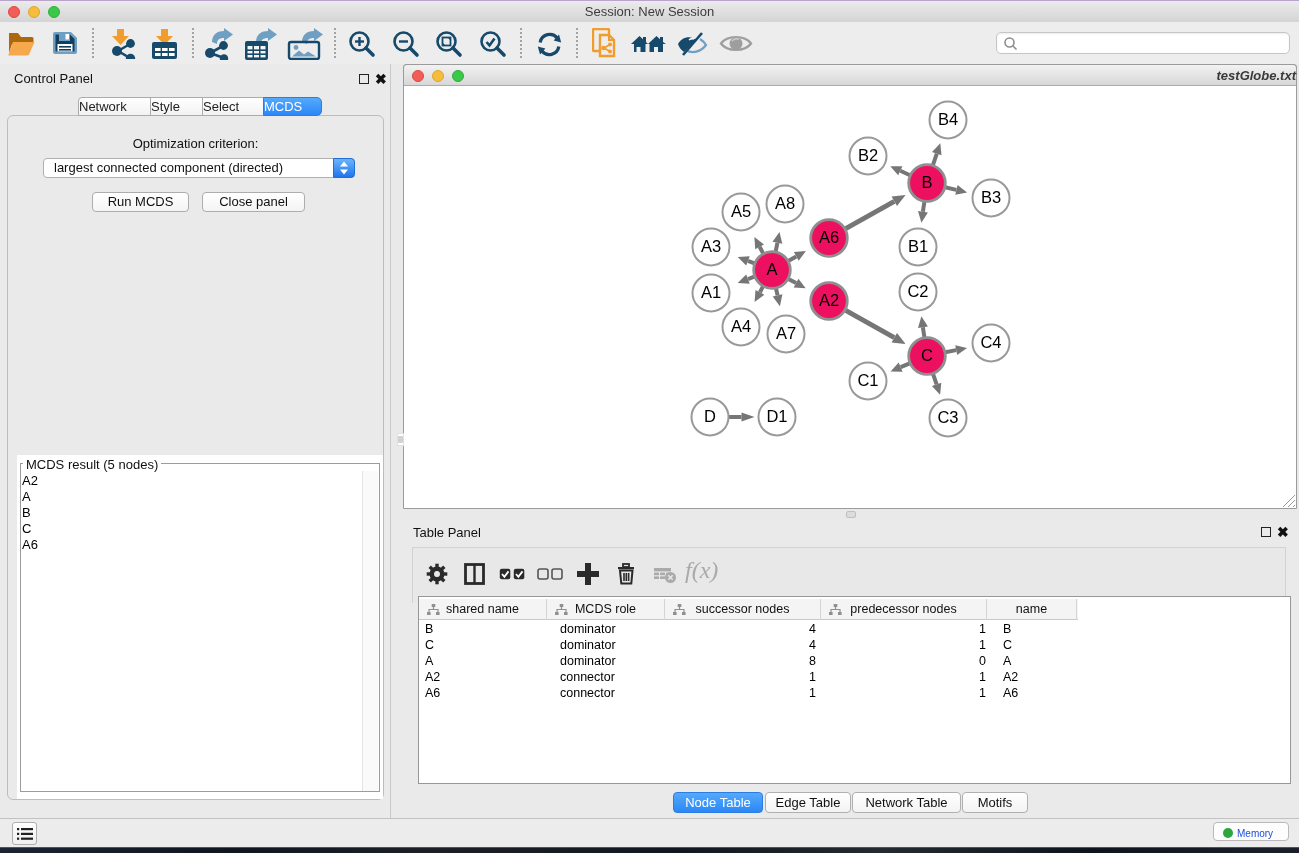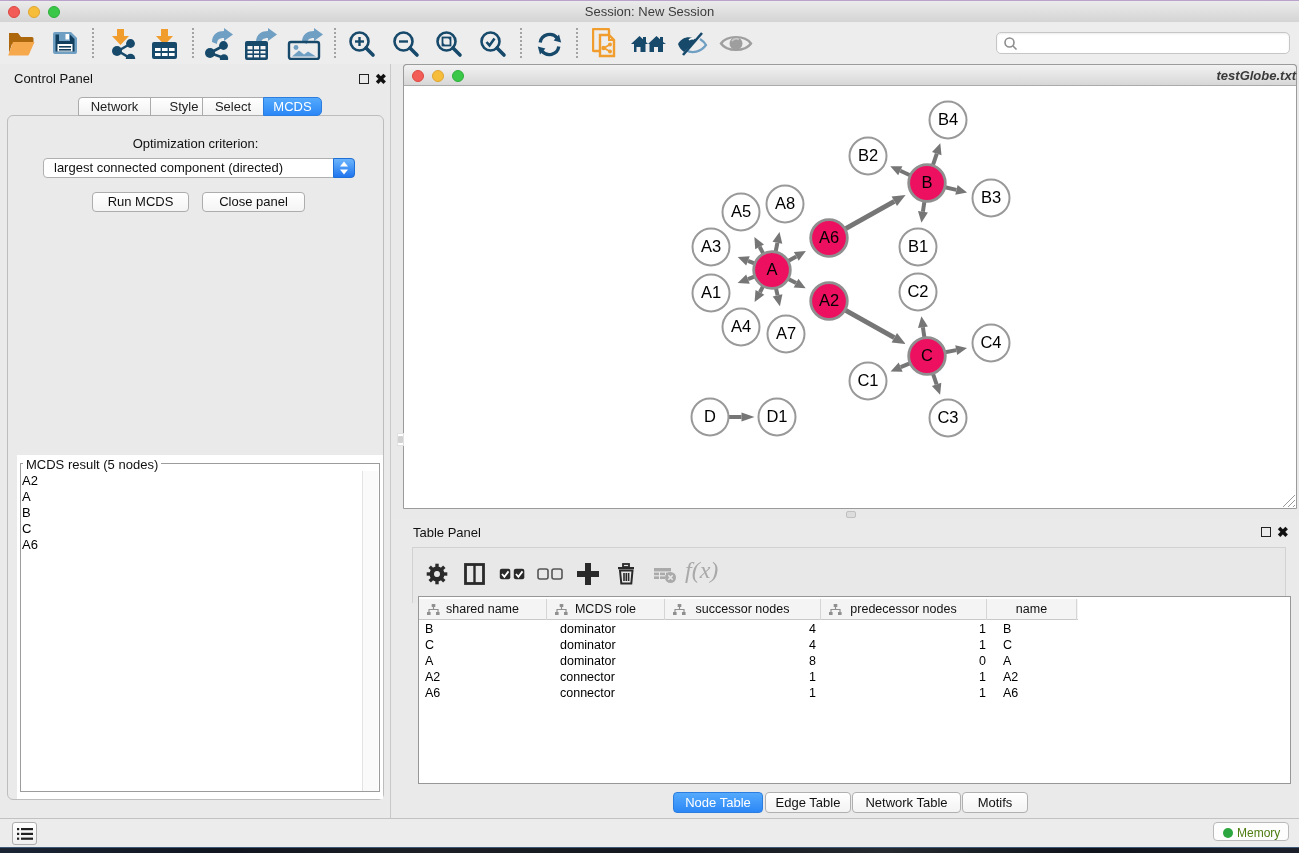--- a/index.html
+++ b/index.html
@@ -14,21 +14,21 @@
 .tl { position:absolute; width:12px; height:12px; border-radius:50%; top:6px; }
 
 #toolbar { left:0; top:22px; width:1299px; height:42px; background:#eeedee; }
 .sep { position:absolute; top:6px; height:30px; width:0;
   border-left:2px dotted #a3a3a3; }
 .ticon { position:absolute; }
 #searchbox { left:996px; top:32px; width:294px; height:22px; background:#fff;
   border:1px solid #c6c6c6; border-radius:5px; box-shadow:inset 0 1px 2px rgba(0,0,0,.08); }
 
 #cpanel { left:0; top:64px; width:391px; height:754px; background:#eaeaea; border-right:1px solid #c8c8c8;}
-.tab { position:absolute; top:97px; height:19px; font-size:13px; line-height:18px; text-align:center;
+.tab { position:absolute; top:97px; height:19px; font-size:13px; line-height:18px; text-align:left;
   background:linear-gradient(#ffffff,#f2f2f2); border:1px solid #ababab; color:#222; }
 .tabsel { background:linear-gradient(#55aafd,#2b87f6); color:#fff; border-color:#2b7de0; }
 #cbox { left:7px; top:115px; width:377px; height:685px; border:1px solid #bdbdbd; border-radius:6px; }
 #optlabel { left:0; top:136px; width:391px; text-align:center; font-size:13px; color:#111; }
 #combo { left:43px; top:158px; width:312px; height:20px; background:#fff;
   border:1px solid #b0b0b0; border-radius:4px; font-size:13px; line-height:18px;
   color:#111; padding-left:10px; }
 #combobtn { left:333px; top:158px; width:22px; height:20px; border-radius:0 4px 4px 0;
   background:linear-gradient(#6cb5fc,#1f75ee); border:1px solid #1f6fd8; }
 .btn { position:absolute; top:192px; height:20px; background:linear-gradient(#ffffff,#f4f4f4);
@@ -55,21 +55,21 @@
 .th { position:absolute; top:0; height:21px; font-size:12.5px; color:#111; text-align:center; line-height:20px;
   border-right:1px solid #d5d5d5; }
 .trow { position:absolute; font-size:12.5px; color:#000; height:16px; line-height:16px; }
 .btab { position:absolute; top:792px; height:21px; background:linear-gradient(#ffffff,#f3f3f3);
   border:1px solid #b0b0b0; border-radius:4px; font-size:13px; text-align:center; line-height:19px; color:#111; }
 .btabsel { background:linear-gradient(#55aafd,#2b87f6); color:#fff; border-color:#2b7de0; }
 
 #statusbar { left:0; top:818px; width:1299px; height:29px; background:#ececec; border-top:1px solid #c2c2c2; }
 #darkstrip { left:0; top:847px; width:1299px; height:6px; background:linear-gradient(90deg,#1a2433 0%,#10151f 18%,#1c2026 33%,#12161e 52%,#242a30 68%,#0f141c 84%,#1a1f29 100%); border-top:1px solid #3c5a78; }
 #memorybtn { left:1213px; top:822px; width:76px; height:19px; background:#fdfdfd;
-  border:1px solid #b9b9b9; border-radius:4px; font-size:12px; line-height:21px; color:#4d7c0f; }
+  border:1px solid #b9b9b9; border-radius:4px; font-size:10px; line-height:21px; color:#1d4ed8; }
 #listbtn { left:12px; top:822px; width:25px; height:23px; background:linear-gradient(#fff,#efefef);
   border:1px solid #aeaeae; border-radius:3px; }
 </style>
 </head>
 <body>
 <div class="abs" id="titlebar">
     <div class="title">Session: New Session</div>
   </div>
 <div class="tl" style="left:8px;background:#f25d57;border:1px solid #dd4741;"></div>
 <div class="tl" style="left:28px;background:#f6bd3b;border:1px solid #e0a52f;"></div>

